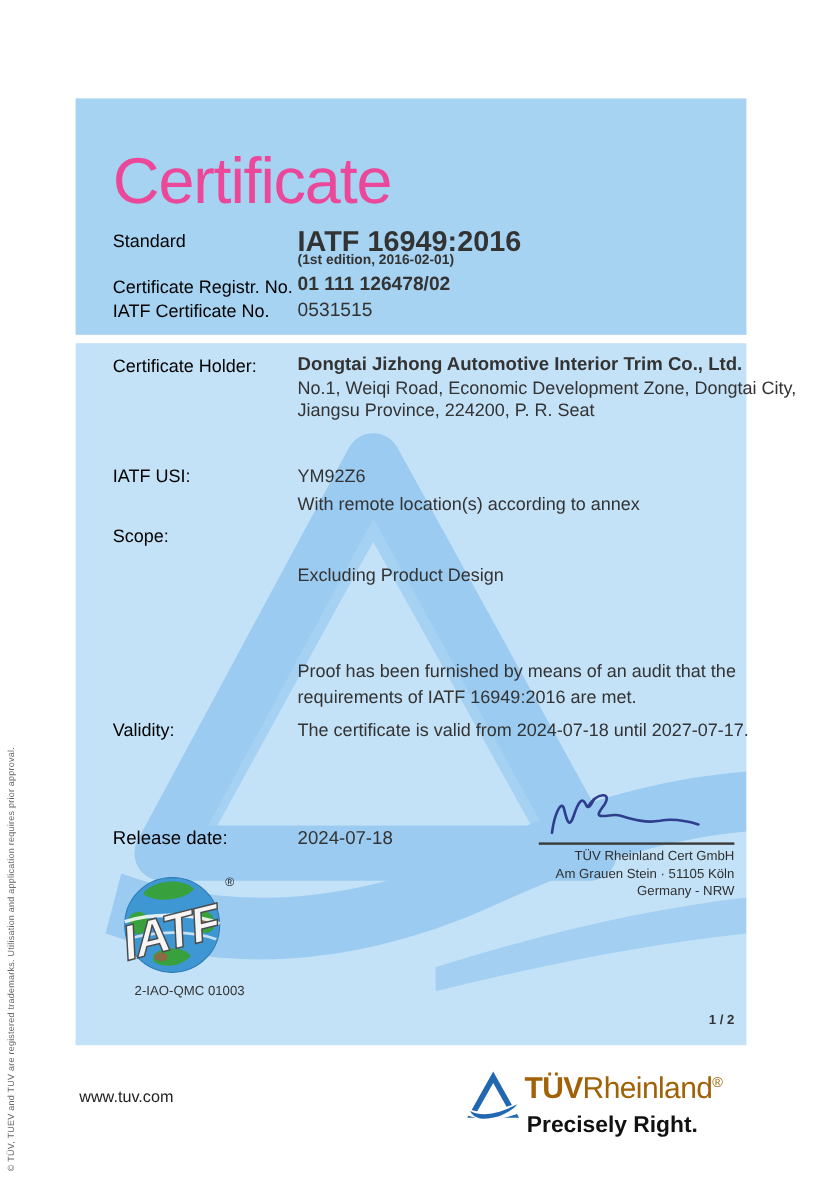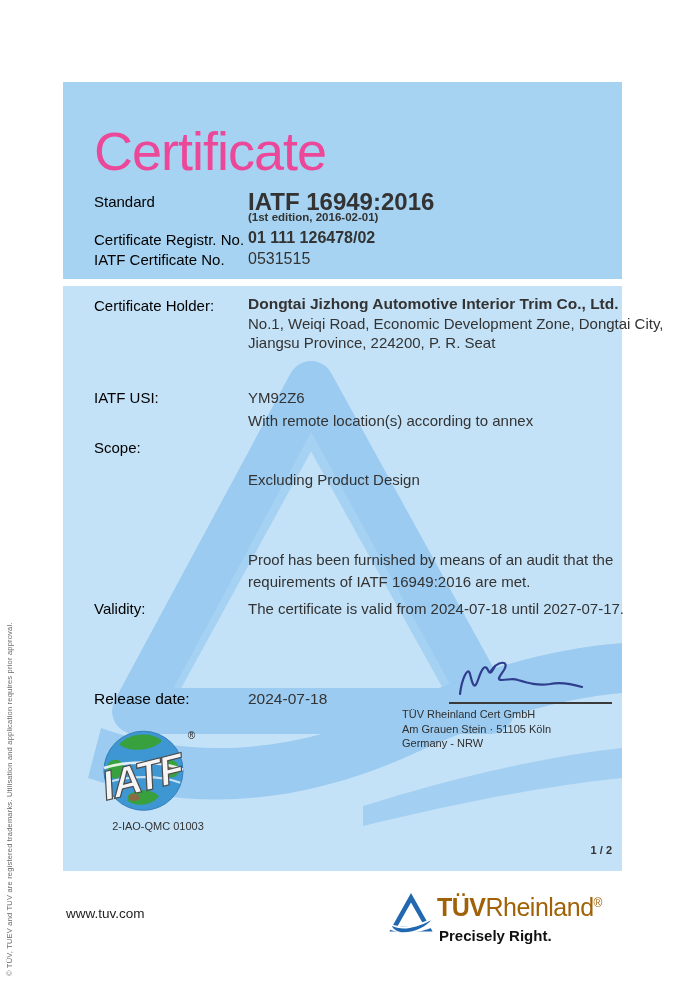--- a/index.html
+++ b/index.html
@@ -13,29 +13,29 @@
   .band-main{left:63px; top:286px; width:559px; height:585px; background:var(--body-band,#c4e2f7); overflow:hidden;}
   .wm{position:absolute; left:0; top:0;}
   .wm-stroke{stroke:var(--watermark,#9bcbf0); fill:none;}
   .wm-fill{fill:var(--watermark,#9bcbf0);}
   .title{left:94px; top:124px; font-size:54px; line-height:1; color:#ec4899; letter-spacing:-1px;}
   .lbl{font-size:15px; color:#000000;}
   .val{font-size:15px; color:#333;}
   .b{font-weight:bold;}
   .small-note{left:5px; top:976px; transform:rotate(-90deg); transform-origin:0 0;
     white-space:nowrap; font-size:7.5px; color:#6a6a6a; letter-spacing:.2px;}
-  .issuer{left:402px; top:707px; width:210px; text-align:left; font-size:11px; line-height:14.5px; color:#2f2f2f;}
+  .issuer{left:402px; top:707px; width:210px; text-align:right; font-size:11px; line-height:14.5px; color:#2f2f2f;}
   .sig-line{left:449px; top:702px; width:163px; height:1.5px; background:#3a3a3a;}
   .sig-stroke{stroke:var(--signature-ink,#2f3e8c); fill:none; stroke-linecap:round;}
   .code{left:96px; top:820px; width:124px; text-align:center; font-size:11px; color:#333;}
   .pageno{left:568px; top:844px; width:44px; text-align:right; font-size:11px; font-weight:600; color:#333;}
   .website{left:66px; top:906px; font-size:13.5px; color:#222;}
   .brand{left:437px; top:893px; font-size:25px; color:#a16207; letter-spacing:-.5px; white-space:nowrap;}
   .brand .reg{font-size:12px; vertical-align:9px;}
-  .tagline{left:439px; top:927px; font-size:15px; font-weight:bold; color:#111;}
+  .tagline{left:439px; top:927px; font-size:19px; font-weight:bold; color:#111;}
   .brand-fill{fill:var(--brand-blue,#2268b0);}
   .globe-ocean{fill:var(--iatf-ocean,#3e96d2);}
   .globe-land{fill:var(--iatf-green,#38a13d);}
 </style>
 </head>
 <body>
 
 <div class="page">
 
   <div class="abs band-top"></div>

